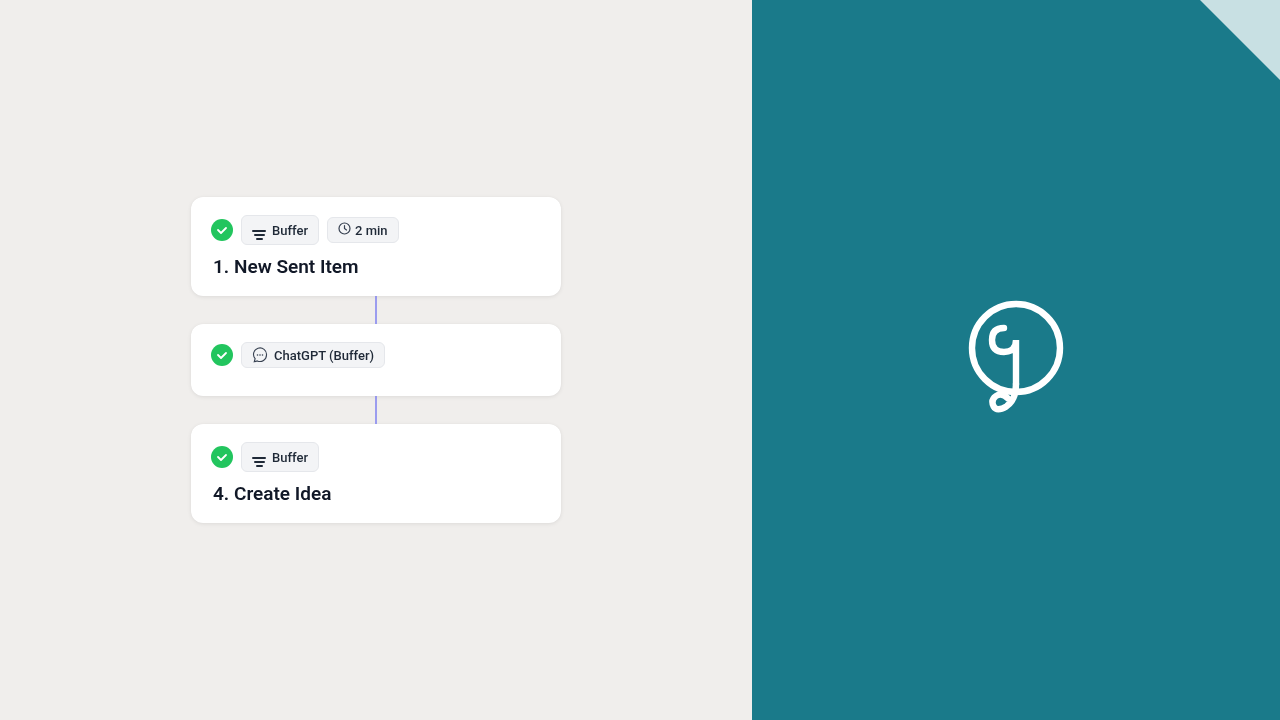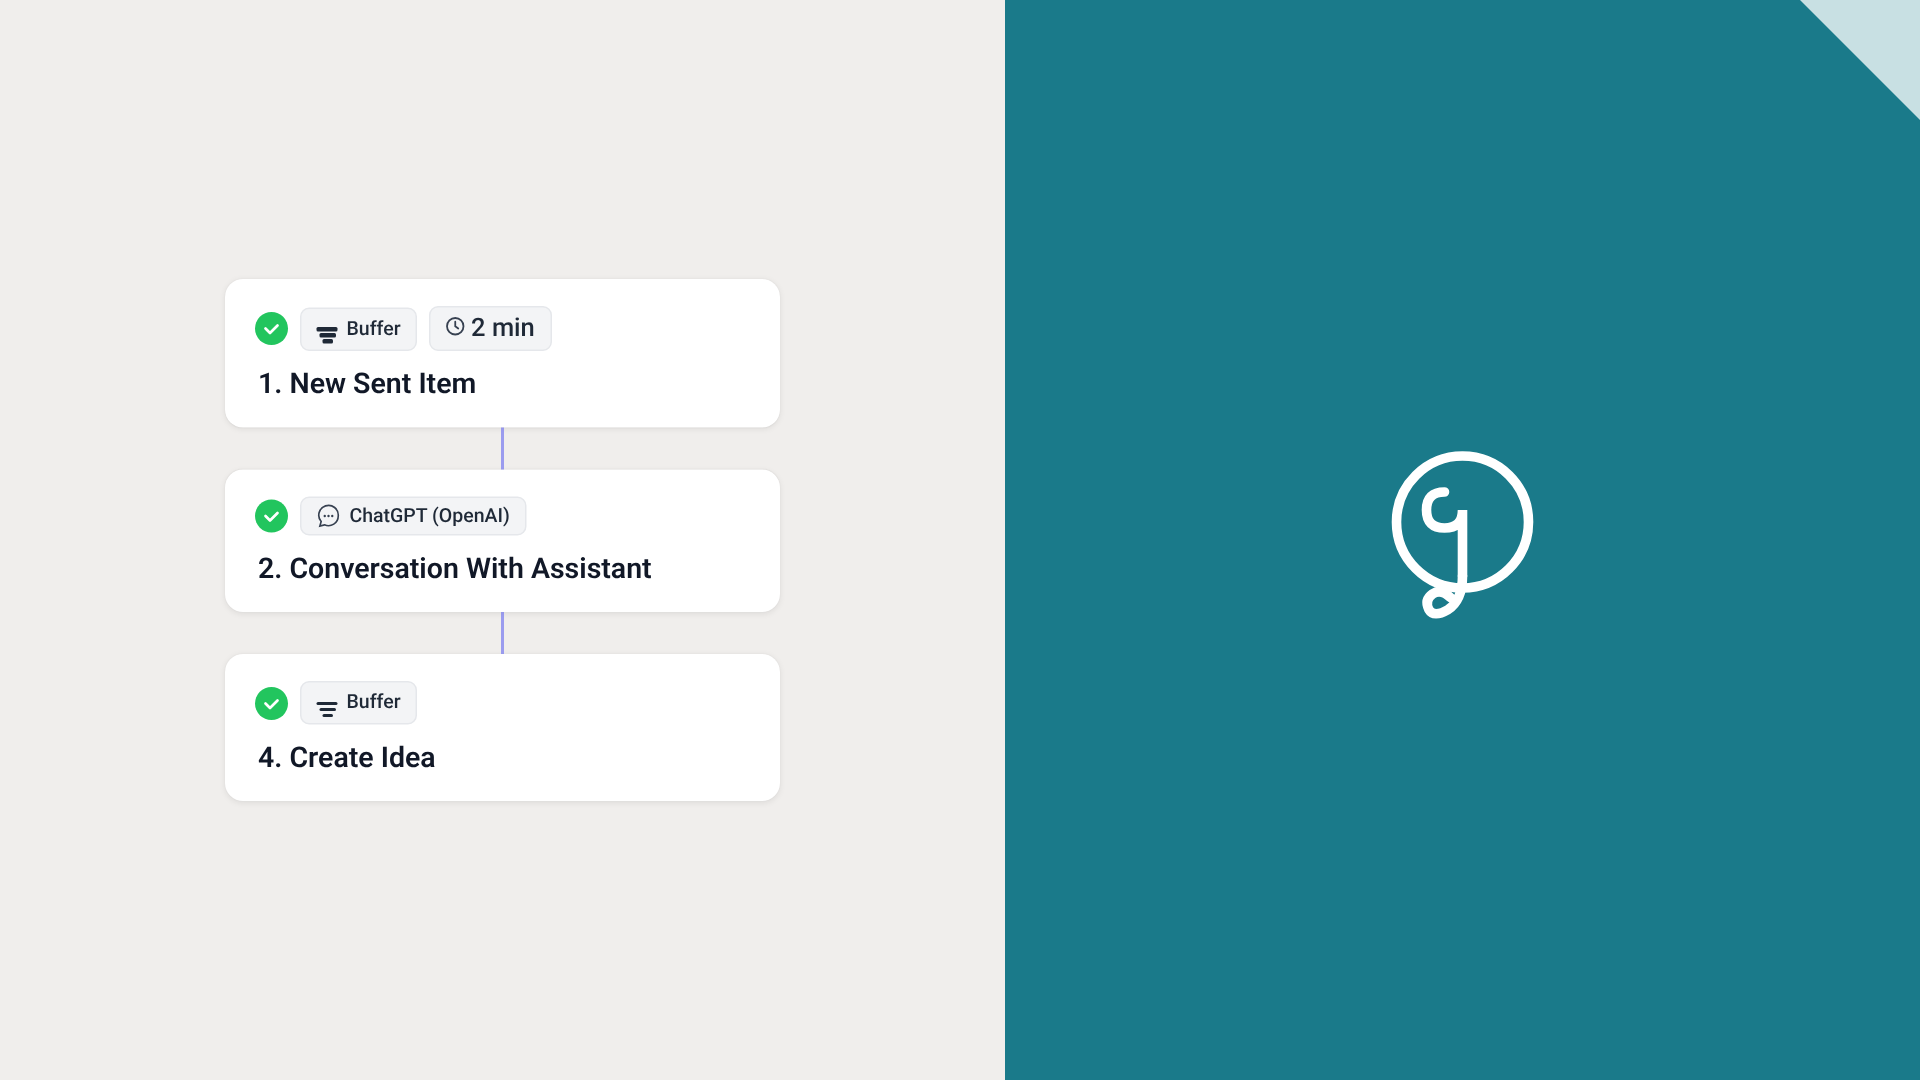--- a/index.html
+++ b/index.html
@@ -10,21 +10,21 @@
 
     body {
       width: 1280px;
       height: 720px;
       overflow: hidden;
       font-family: -apple-system, BlinkMacSystemFont, 'Segoe UI', Roboto, sans-serif;
       display: flex;
     }
 
     .left-panel {
-      width: 670px;
+      width: 752px;
       height: 720px;
       background: #f0eeec;
       position: relative;
       flex-shrink: 0;
     }
 
     .right-panel {
       flex: 1;
       height: 720px;
       background: #1a7a8a;
@@ -108,21 +108,21 @@
     }
 
     .time-badge {
       display: flex;
       align-items: center;
       gap: 4px;
       background: #f3f4f6;
       border: 1px solid #e5e7eb;
       border-radius: 6px;
       padding: 4px 10px;
-      font-size: 17px;
+      font-size: 13px;
       font-weight: 500;
       color: #1f2937;
     }
 
     .step-title {
       font-size: 19px;
       font-weight: 600;
       color: #111827;
       padding-left: 2px;
     }
@@ -227,24 +227,23 @@
         </div>
         <div class="app-badge">
           <span class="app-icon chatgpt-icon">
             <svg width="16" height="16" viewBox="0 0 16 16" fill="none">
               <path d="M14.5 8a6.5 6.5 0 0 1-9.194 5.888l-3.056.872.872-3.056A6.5 6.5 0 1 1 14.5 8z" stroke="#374151" stroke-width="1.1" fill="none"></path>
               <circle cx="5.5" cy="8" r="0.8" fill="#374151"></circle>
               <circle cx="8" cy="8" r="0.8" fill="#374151"></circle>
               <circle cx="10.5" cy="8" r="0.8" fill="#374151"></circle>
             </svg>
           </span>
-          <span>ChatGPT (OpenAI)</span>
+          <span>ChatGPT (Buffer)</span>
         </div>
       </div>
-      <div class="step-title">2. Conversation With Assistant</div>
     </div>
 
     <div class="connector-line"></div>
 
     <div class="step-card">
       <div class="step-header">
         <div class="check-icon">
           <svg viewBox="0 0 12 12" fill="none">
             <path d="M2 6l3 3 5-5" stroke="white" stroke-width="1.8" stroke-linecap="round" stroke-linejoin="round"></path>
           </svg>

